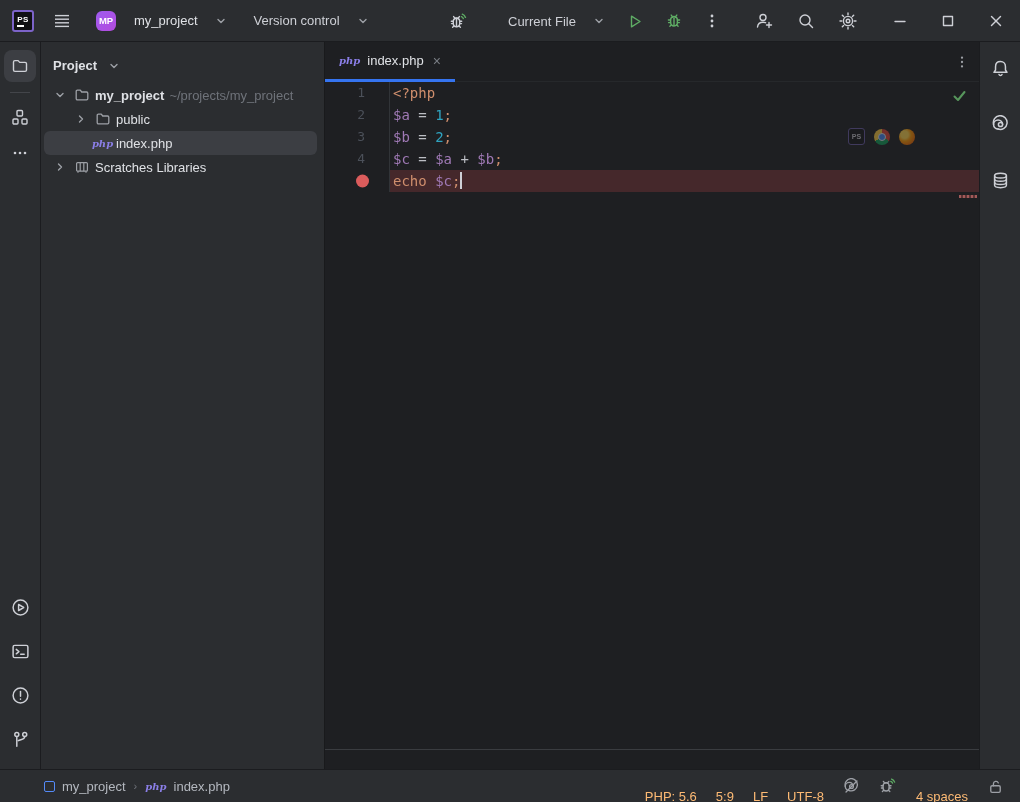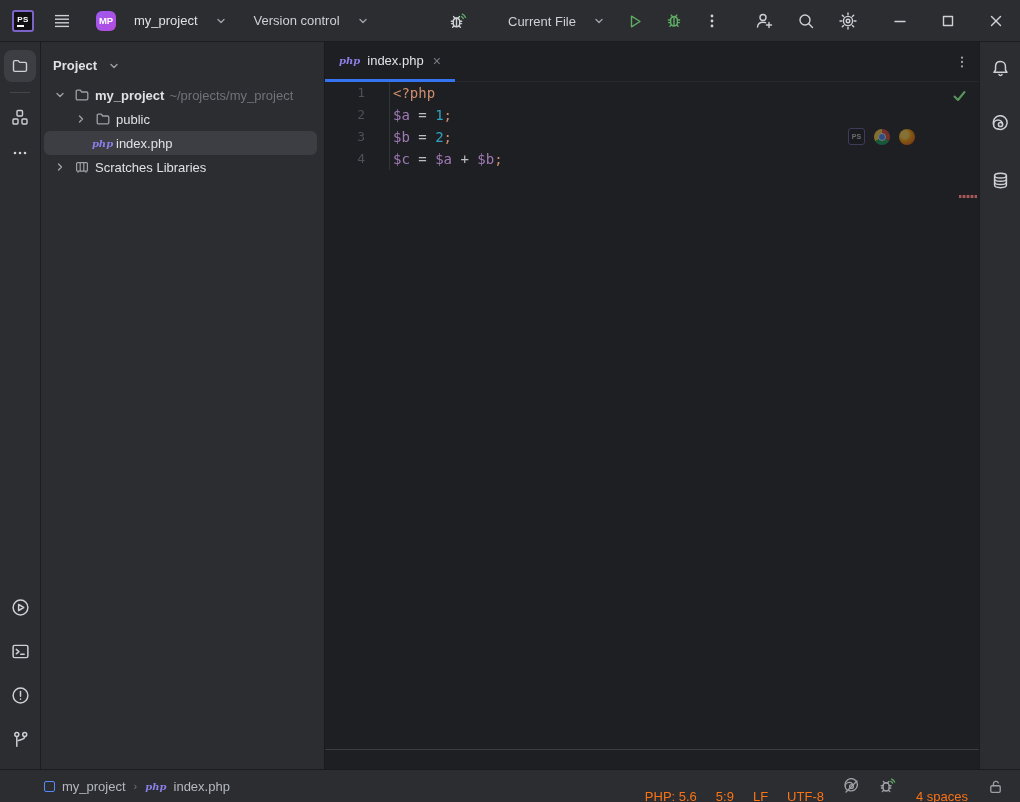--- a/index.html
+++ b/index.html
@@ -80,21 +80,21 @@
   .firefox-dot { width:16px; height:16px; border-radius:50%; background:radial-gradient(circle at 35% 35%, #FFD54F 0 25%, #FF9800 45%, #E65100 90%); }
   .stripe-mark { position:absolute; top:113px; right:2px; width:18px; height:3px; background:repeating-linear-gradient(90deg,#A25A5A 0 2px,#5a3434 2px 4px); }
   .editor-bottom-strip { height:20px; flex:0 0 20px; border-top:1px solid #3A3C40; }
 
   
   .statusbar { height:33px; flex:0 0 33px; background:#2B2D30; border-top:1px solid #1B1C1F; display:flex; align-items:center; padding:0 16px 0 44px; font-size:13px; color:#A8ADBD; }
   .crumbs { display:flex; align-items:center; gap:8px; }
   .crumb { display:flex; align-items:center; gap:7px; color:#B4B8BF; }
   .crumb-sep { color:#6F737A; font-size:11px; }
   .sb-right { margin-left:auto; display:flex; align-items:center; gap:19px; }
-  .sb-item { color:#f97316;margin-top:20px; }
+  .sb-item { color:#fdba74;margin-top:20px; }
   .proj-square { width:11px; height:11px; border:1.5px solid #548AF7; border-radius:2px; }
 </style>
 </head>
 <body>
 
 <div class="app">
 
   <div class="header">
     <div class="hdr-left">
       <div class="ps-logo">
@@ -382,20 +382,26 @@
               <div class="code-cell"><span class="tk-var">$a</span><span class="tk-pl"> = </span><span class="tk-num">1</span><span class="tk-sem">;</span></div>
             </div>
             <div class="code-row">
               <div class="gutter-cell">3</div>
               <div class="code-cell"><span class="tk-var">$b</span><span class="tk-pl"> = </span><span class="tk-num">2</span><span class="tk-sem">;</span></div>
             </div>
             <div class="code-row">
               <div class="gutter-cell">4</div>
               <div class="code-cell"><span class="tk-var">$c</span><span class="tk-pl"> = </span><span class="tk-var">$a</span><span class="tk-pl"> + </span><span class="tk-var">$b</span><span class="tk-sem">;</span></div>
             </div>
+            <div class="code-row hl">
+              <div class="gutter-cell">
+                <span class="bp-dot"></span>
+              </div>
+              <div class="code-cell"><span class="tk-kw">echo</span><span class="tk-pl"> </span><span class="tk-var">$c</span><span class="tk-sem">;</span><span class="caret"></span></div>
+            </div>
           </div>
 
         <div class="inspection-ok">
           <svg width="15" height="14" viewBox="0 0 15 14">
               <polyline points="2.5,7.5 6,11 12.5,3" fill="none" stroke="#57965C" stroke-width="2" stroke-linecap="round" stroke-linejoin="round"></polyline>
             </svg>
         </div>
 
         <div class="float-widget">
           <span class="mini-ps">PS</span>

